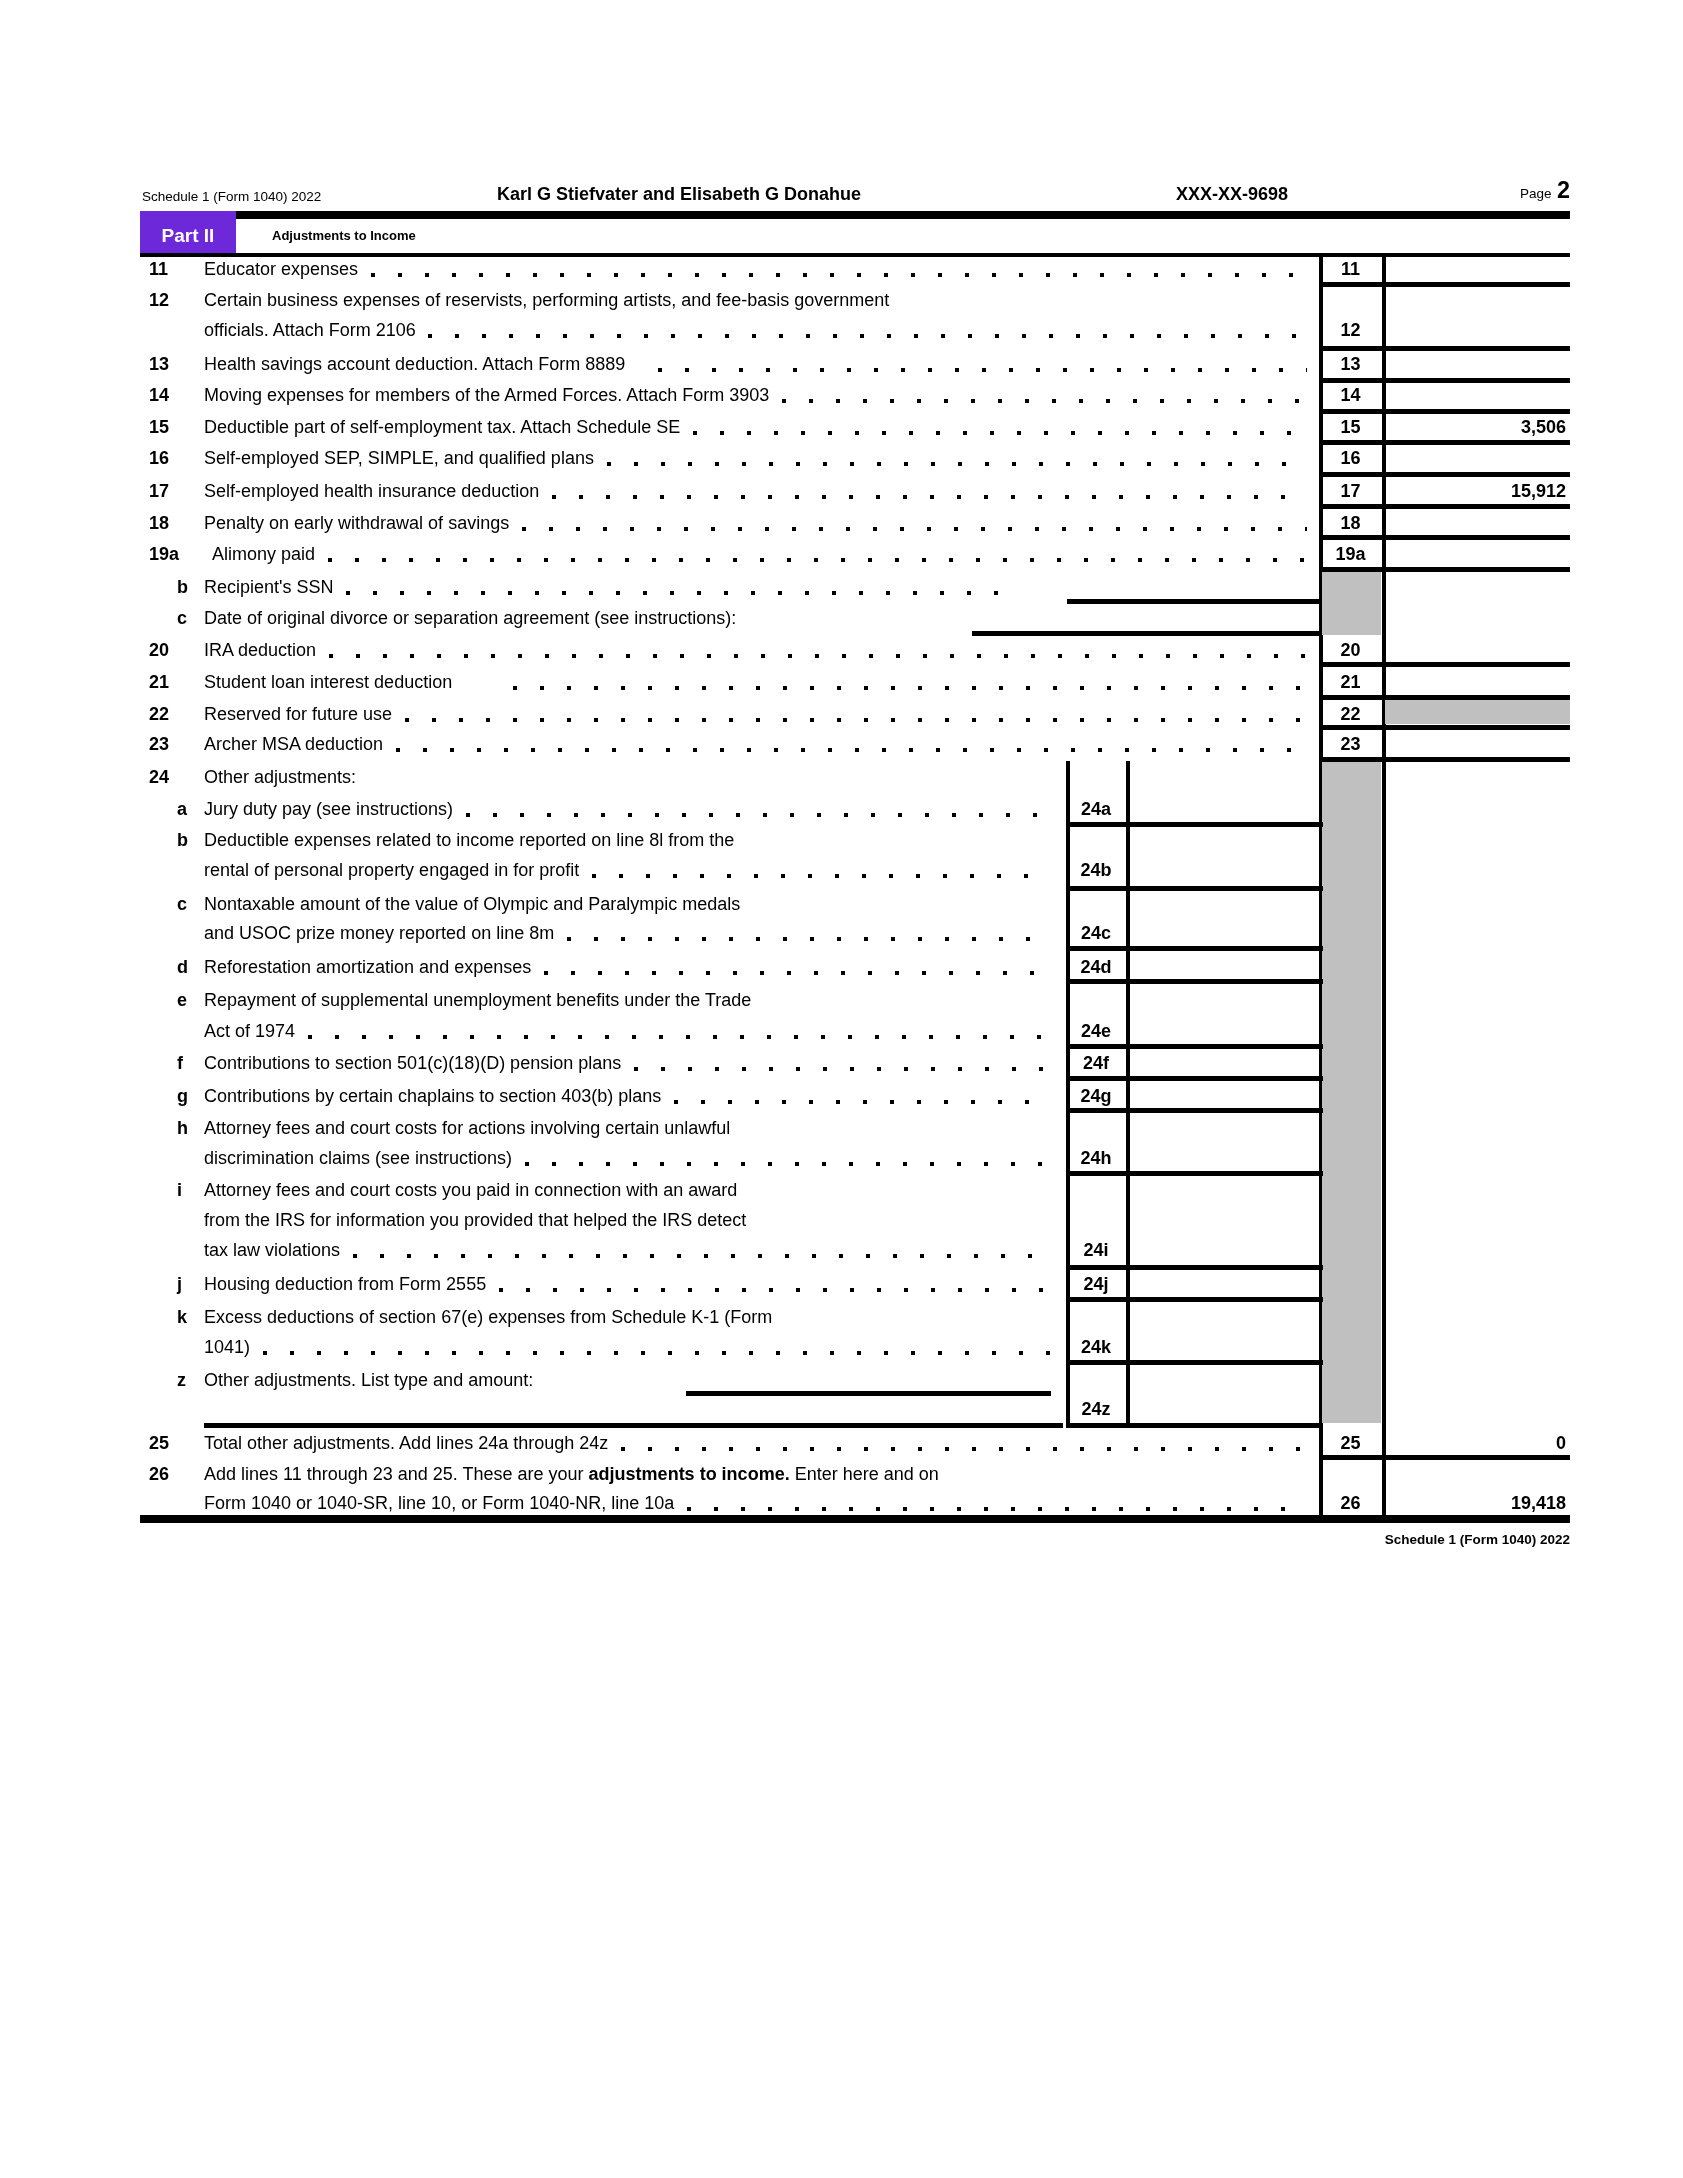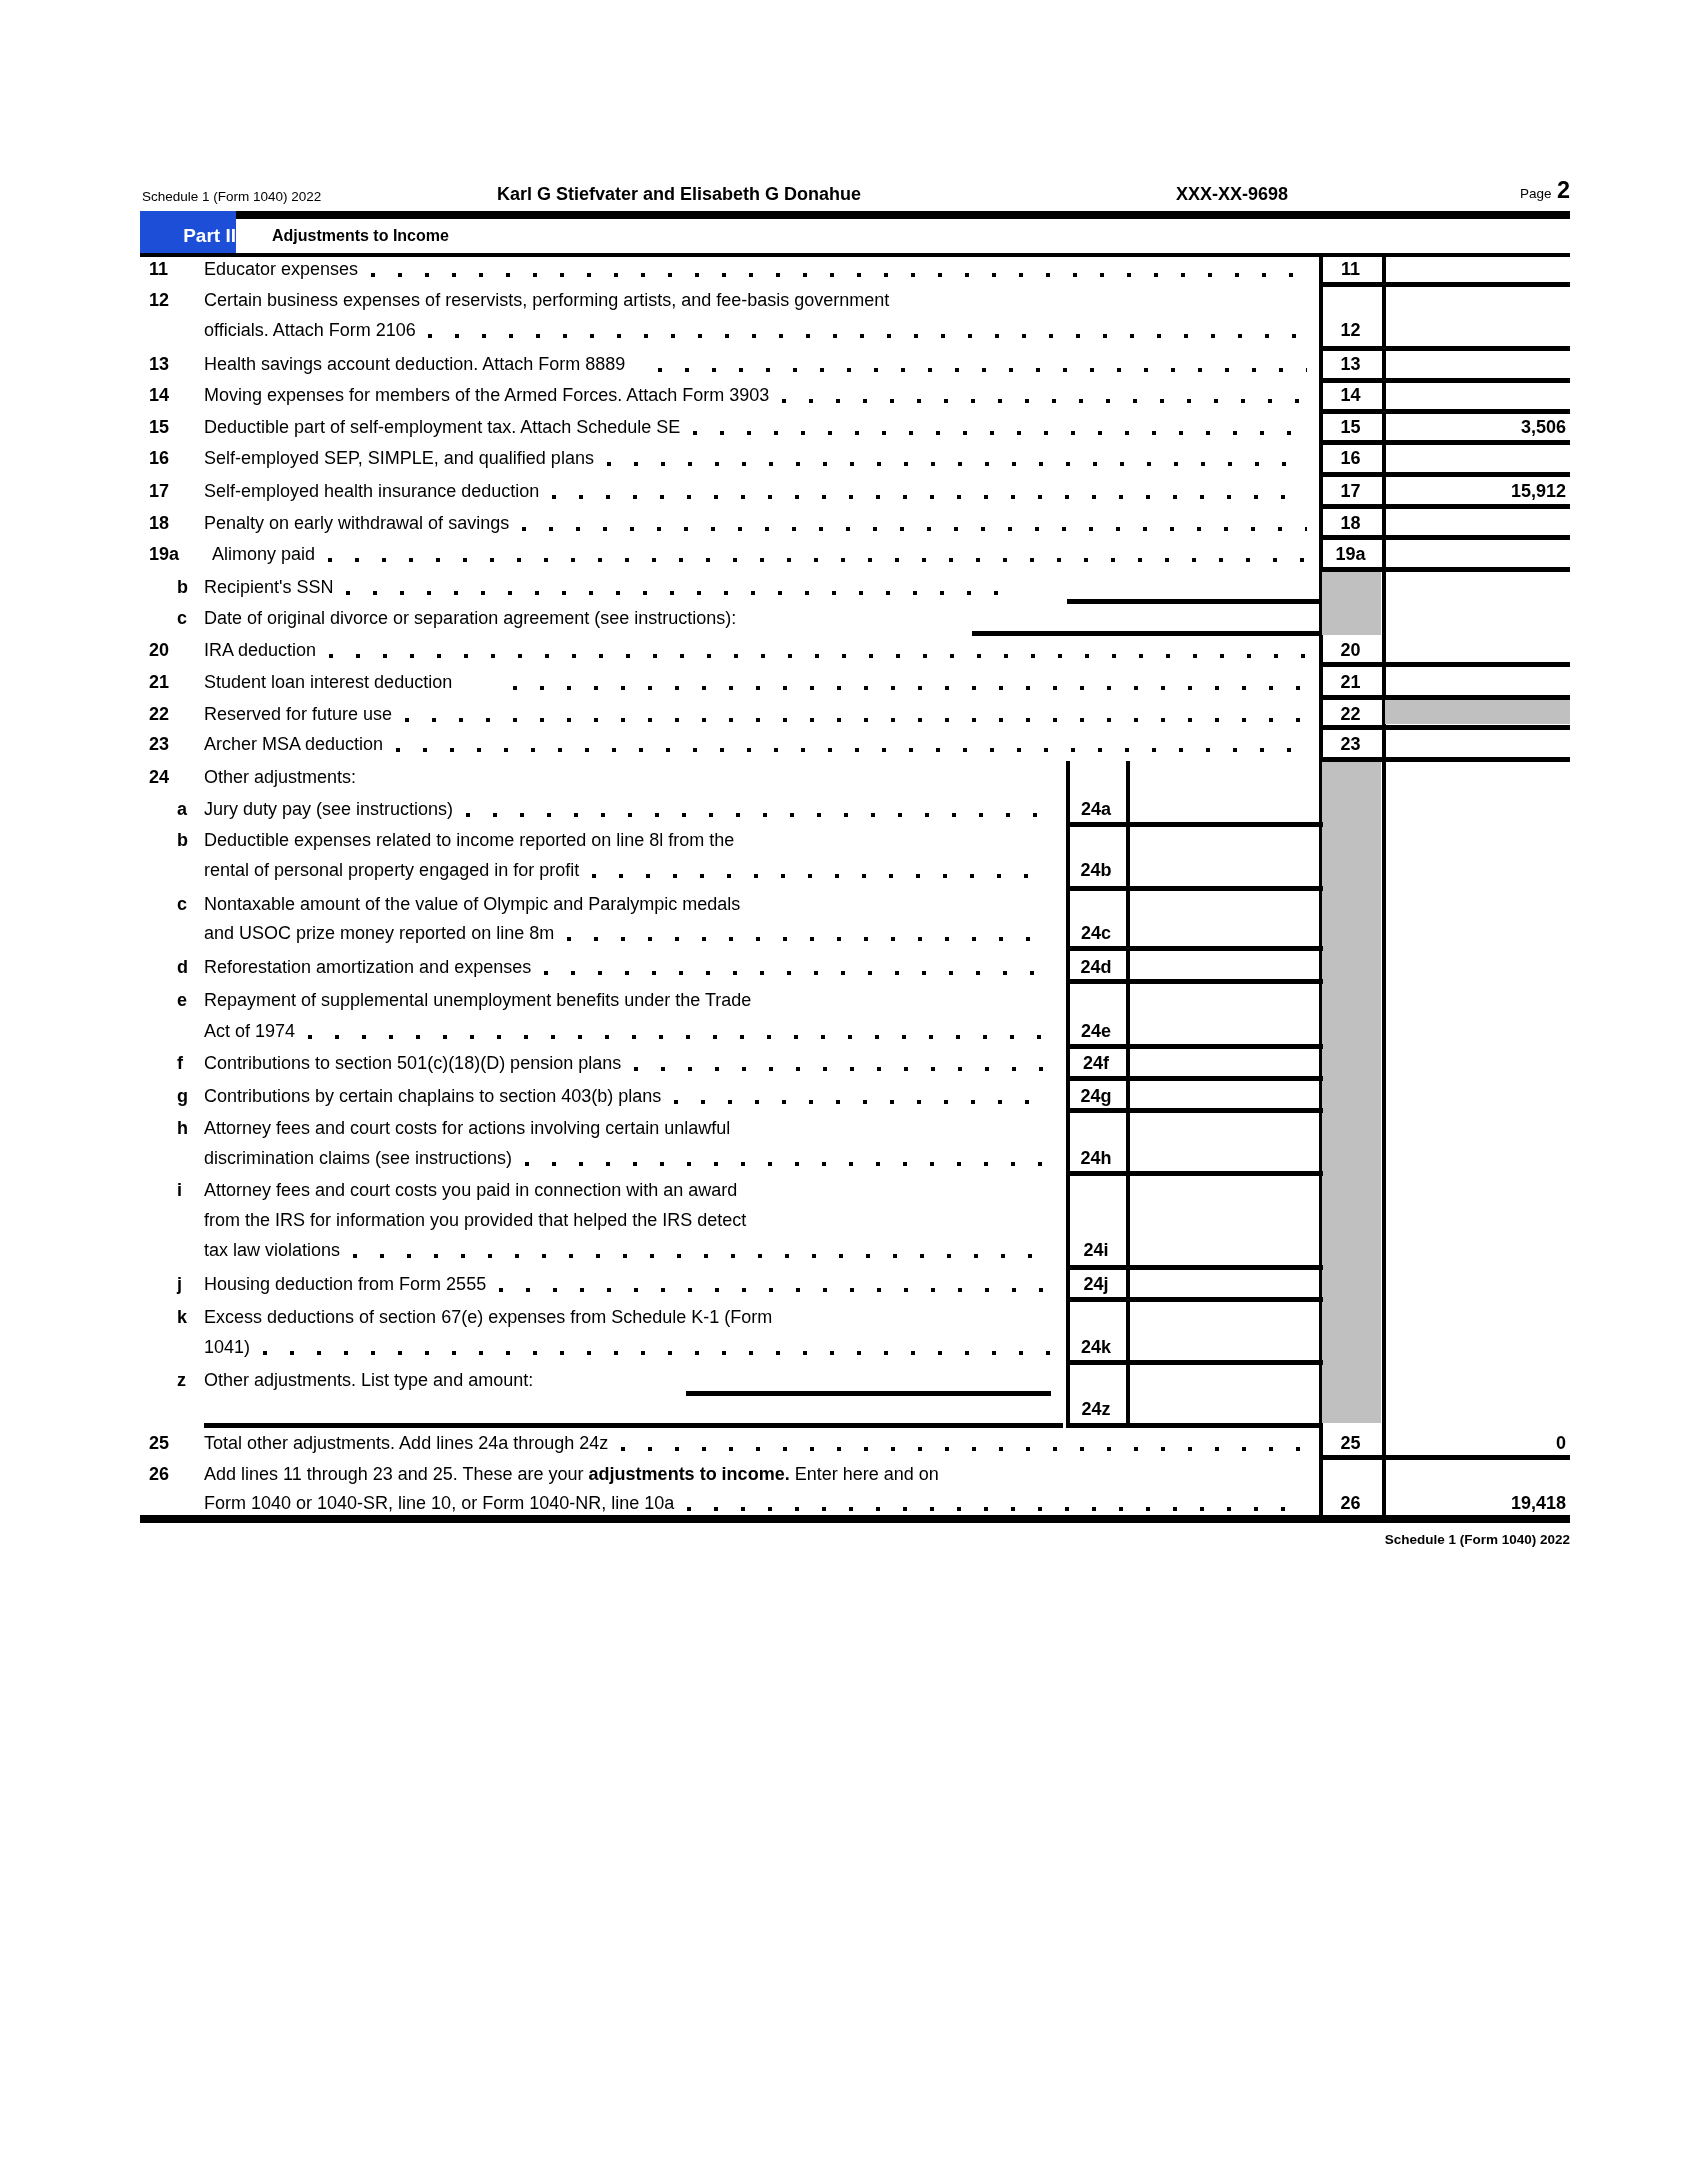--- a/index.html
+++ b/index.html
@@ -17,39 +17,39 @@
   .sub { left:177px; }
   .code{ position:absolute; left:1319px; width:63px; text-align:center; font-weight:bold; font-size:18px; line-height:21.6px; }
   .icode{ position:absolute; left:1066px; width:60px; text-align:center; font-weight:bold; font-size:18px; line-height:21.6px; }
   .amt { position:absolute; left:1385px; width:181px; text-align:right; font-weight:bold; font-size:18px; line-height:21.6px; }
   .hr  { position:absolute; background:#000; height:4.5px; }
   .vr  { position:absolute; background:#000; width:3.6px; }
   .gray{ position:absolute; background:#c0c0c0; }
   .wline{ position:absolute; background:#000; height:4.5px; }
   .small{ font-size:13.5px; line-height:16px; }
   .bold { font-weight:bold; }
-  #part-box { position:absolute; left:140px; top:211px; width:96px; height:46px; background:#1d4ed8;
-              color:#fff; font-weight:bold; font-size:19px; text-align:right; line-height:50px; }
+  #part-box { position:absolute; left:140px; top:211px; width:96px; height:46px; background:#6d28d9;
+              color:#fff; font-weight:bold; font-size:19px; text-align:center; line-height:50px; }
 </style>
 </head>
 <body>
 
 <div id="page">
 
   <div class="t small" style="left:142px; top:189px;">Schedule 1 (Form 1040) 2022</div>
   <div class="t bold" style="left:497px; top:184px;">Karl G Stiefvater and Elisabeth G Donahue</div>
   <div class="t bold" style="left:1176px; top:184px;">XXX-XX-9698</div>
   <div class="fl" style="left:1404px; top:180px; width:166px; justify-content:flex-end;">
     <span class="small">Page</span>
     <span class="bold" style="font-size:23.4px; margin-left:5.4px;">2</span>
   </div>
 
   <div class="hr" style="left:140px; top:211px; width:1430px; height:8px;"></div>
   <div id="part-box">Part II</div>
-  <div class="t bold" style="left:272px; top:225px; font-size:16px;">Adjustments to Income</div>
+  <div class="t bold" style="left:272px; top:225px; font-size:13px;">Adjustments to Income</div>
   <div class="hr" style="left:140px; top:253px; width:1430px; height:3.6px;"></div>
 
   <div class="vr" style="left:1319px; top:257px; height:1262px;"></div>
   <div class="vr" style="left:1382px; top:257px; height:1262px;"></div>
   <div class="vr" style="left:1066px; top:761px; height:666px;"></div>
   <div class="vr" style="left:1126px; top:761px; height:666px;"></div>
 
   <div class="gray" style="left:1322px; top:571px; width:59px; height:64px;"></div>
   <div class="gray" style="left:1385px; top:698px; width:185px; height:26px;"></div>
   <div class="gray" style="left:1322px; top:761px; width:59px; height:662px;"></div>

